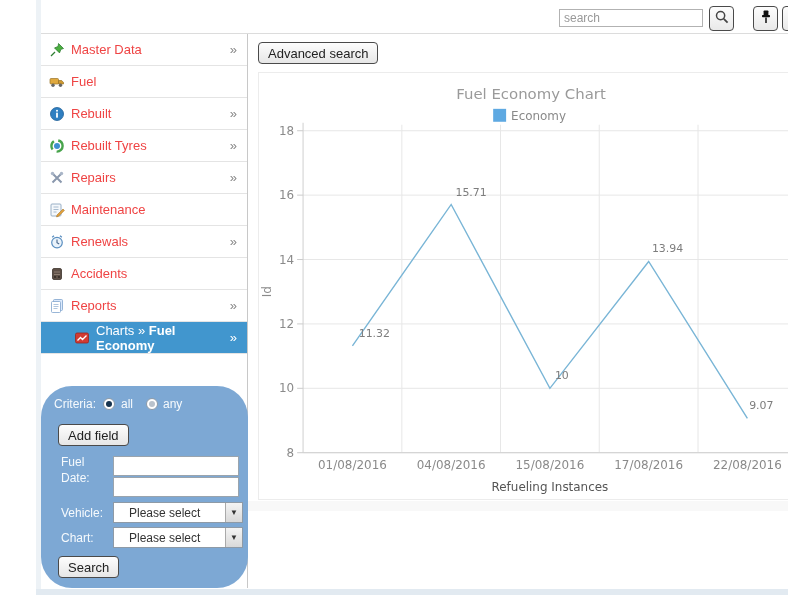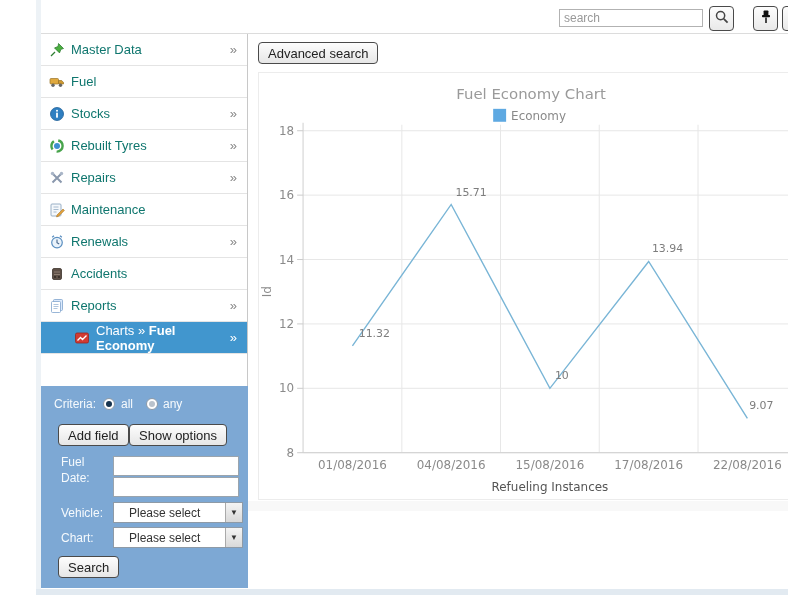--- a/index.html
+++ b/index.html
@@ -28,28 +28,28 @@
   #pin-btn { left:712px; }
   #collapse-btn { left:741px; }
 
   
   #sidebar { position:absolute; left:5px; top:34px; width:207px; height:554px; background:#fff; border-right:1px solid #c8c8c8; }
   .menu-item {
     height:32px; border-bottom:1px solid #e4e4e4; display:flex; align-items:center;
     padding:0 10px 0 8px; cursor:pointer; background:#fff;
   }
   .mi-icon { width:16px; height:16px; margin-right:6px; flex:0 0 auto; display:inline-flex; }
-  .mi-label { font-size:13px; color:#0f766e; }
+  .mi-label { font-size:13px; color:#ef4444; }
   .mi-chev { margin-left:auto; color:#888; font-size:13px; }
   .menu-item.active { background:#4196ce;padding-left:33px; }
   .menu-item.active .mi-label, .menu-item.active .mi-chev { color:#fff; }
   .menu-item.active .mi-label b { font-weight:bold; }
 
   
-  #filter-panel { position:absolute; left:5px; top:386px; width:207px; height:202px; background:#7da8d4; }
+  #filter-panel { position:absolute; left:5px; top:386px; width:207px; height:202px; background:#7da8d4;border-radius:31px; }
   .fp-label { position:absolute; color:#f6fafd; font-size:12px; }
   .radio { position:absolute; width:12px; height:12px; border-radius:50%; background:#fff; border:1px solid #8c9aa8; display:inline-block; }
   .radio.sel::after { content:""; position:absolute; left:2px; top:2px; width:6px; height:6px; border-radius:50%; background:#17344f; }
   .radio.unsel::after { content:""; position:absolute; left:2px; top:2px; width:6px; height:6px; border-radius:50%; background:#b9c2cc; }
   .btn {
     border:1px solid #4a4a4a; border-radius:4px; background:linear-gradient(#fdfdfd,#e6e6e6);
     font-family:"Liberation Sans",sans-serif; font-size:13px; color:#222; padding:2px 9px; height:22px; cursor:pointer;
   }
   .fp-input { position:absolute; width:126px; height:20px; border:1px solid #9aa4ad; background:#fff; font-size:12px; padding:0 4px; }
   .fake-select { position:absolute; width:130px; height:21px; background:#fff; border:1px solid #8e9aa6; display:flex; align-items:center; cursor:pointer; }
@@ -123,21 +123,21 @@
       <span class="mi-chev"></span>
     </div>
     <div class="menu-item">
       <span class="mi-icon">
           <svg width="16" height="16" viewBox="0 0 16 16">
             <circle cx="8" cy="8" r="6.5" fill="#2f7fc1" stroke="#1d5e97" stroke-width="0.8"></circle>
             <circle cx="8" cy="4.8" r="1" fill="#fff"></circle>
             <rect x="7.1" y="6.6" width="1.8" height="5.2" rx="0.9" fill="#fff"></rect>
           </svg>
         </span>
-      <span class="mi-label">Stocks</span>
+      <span class="mi-label">Rebuilt</span>
       <span class="mi-chev">»</span>
     </div>
     <div class="menu-item">
       <span class="mi-icon">
           <svg width="16" height="16" viewBox="0 0 16 16">
             <circle cx="8" cy="8" r="5.6" fill="none" stroke="#48a44c" stroke-width="2.4" stroke-dasharray="9 4.5"></circle>
             <circle cx="8" cy="8" r="3" fill="#3e8fd0"></circle>
           </svg>
         </span>
       <span class="mi-label">Rebuilt Tyres</span>
@@ -212,21 +212,20 @@
   </div>
 
   <div id="filter-panel">
     <span class="fp-label" style="left:13px; top:11px;">Criteria:</span>
     <span class="radio sel" style="left:62px; top:12px;"></span>
     <span class="fp-label" style="left:80px; top:11px;">all</span>
     <span class="radio unsel" style="left:105px; top:12px;"></span>
     <span class="fp-label" style="left:122px; top:11px;">any</span>
 
     <button class="btn" style="position:absolute; left:17px; top:38px;">Add field</button>
-    <button class="btn" style="position:absolute; left:88px; top:38px;">Show options</button>
 
     <span class="fp-label" style="left:20px; top:68px; width:48px; line-height:1.35;">Fuel Date:</span>
     <input class="fp-input" style="left: 72px; top: 70px;" value="">
     <input class="fp-input" style="left: 72px; top: 91px;" value="">
 
     <span class="fp-label" style="left:20px; top:120px;">Vehicle:</span>
     <div class="fake-select" style="left:72px; top:116px;">
       <span class="fs-text">Please select</span>
       <span class="fs-arrow">▼</span>
     </div>

